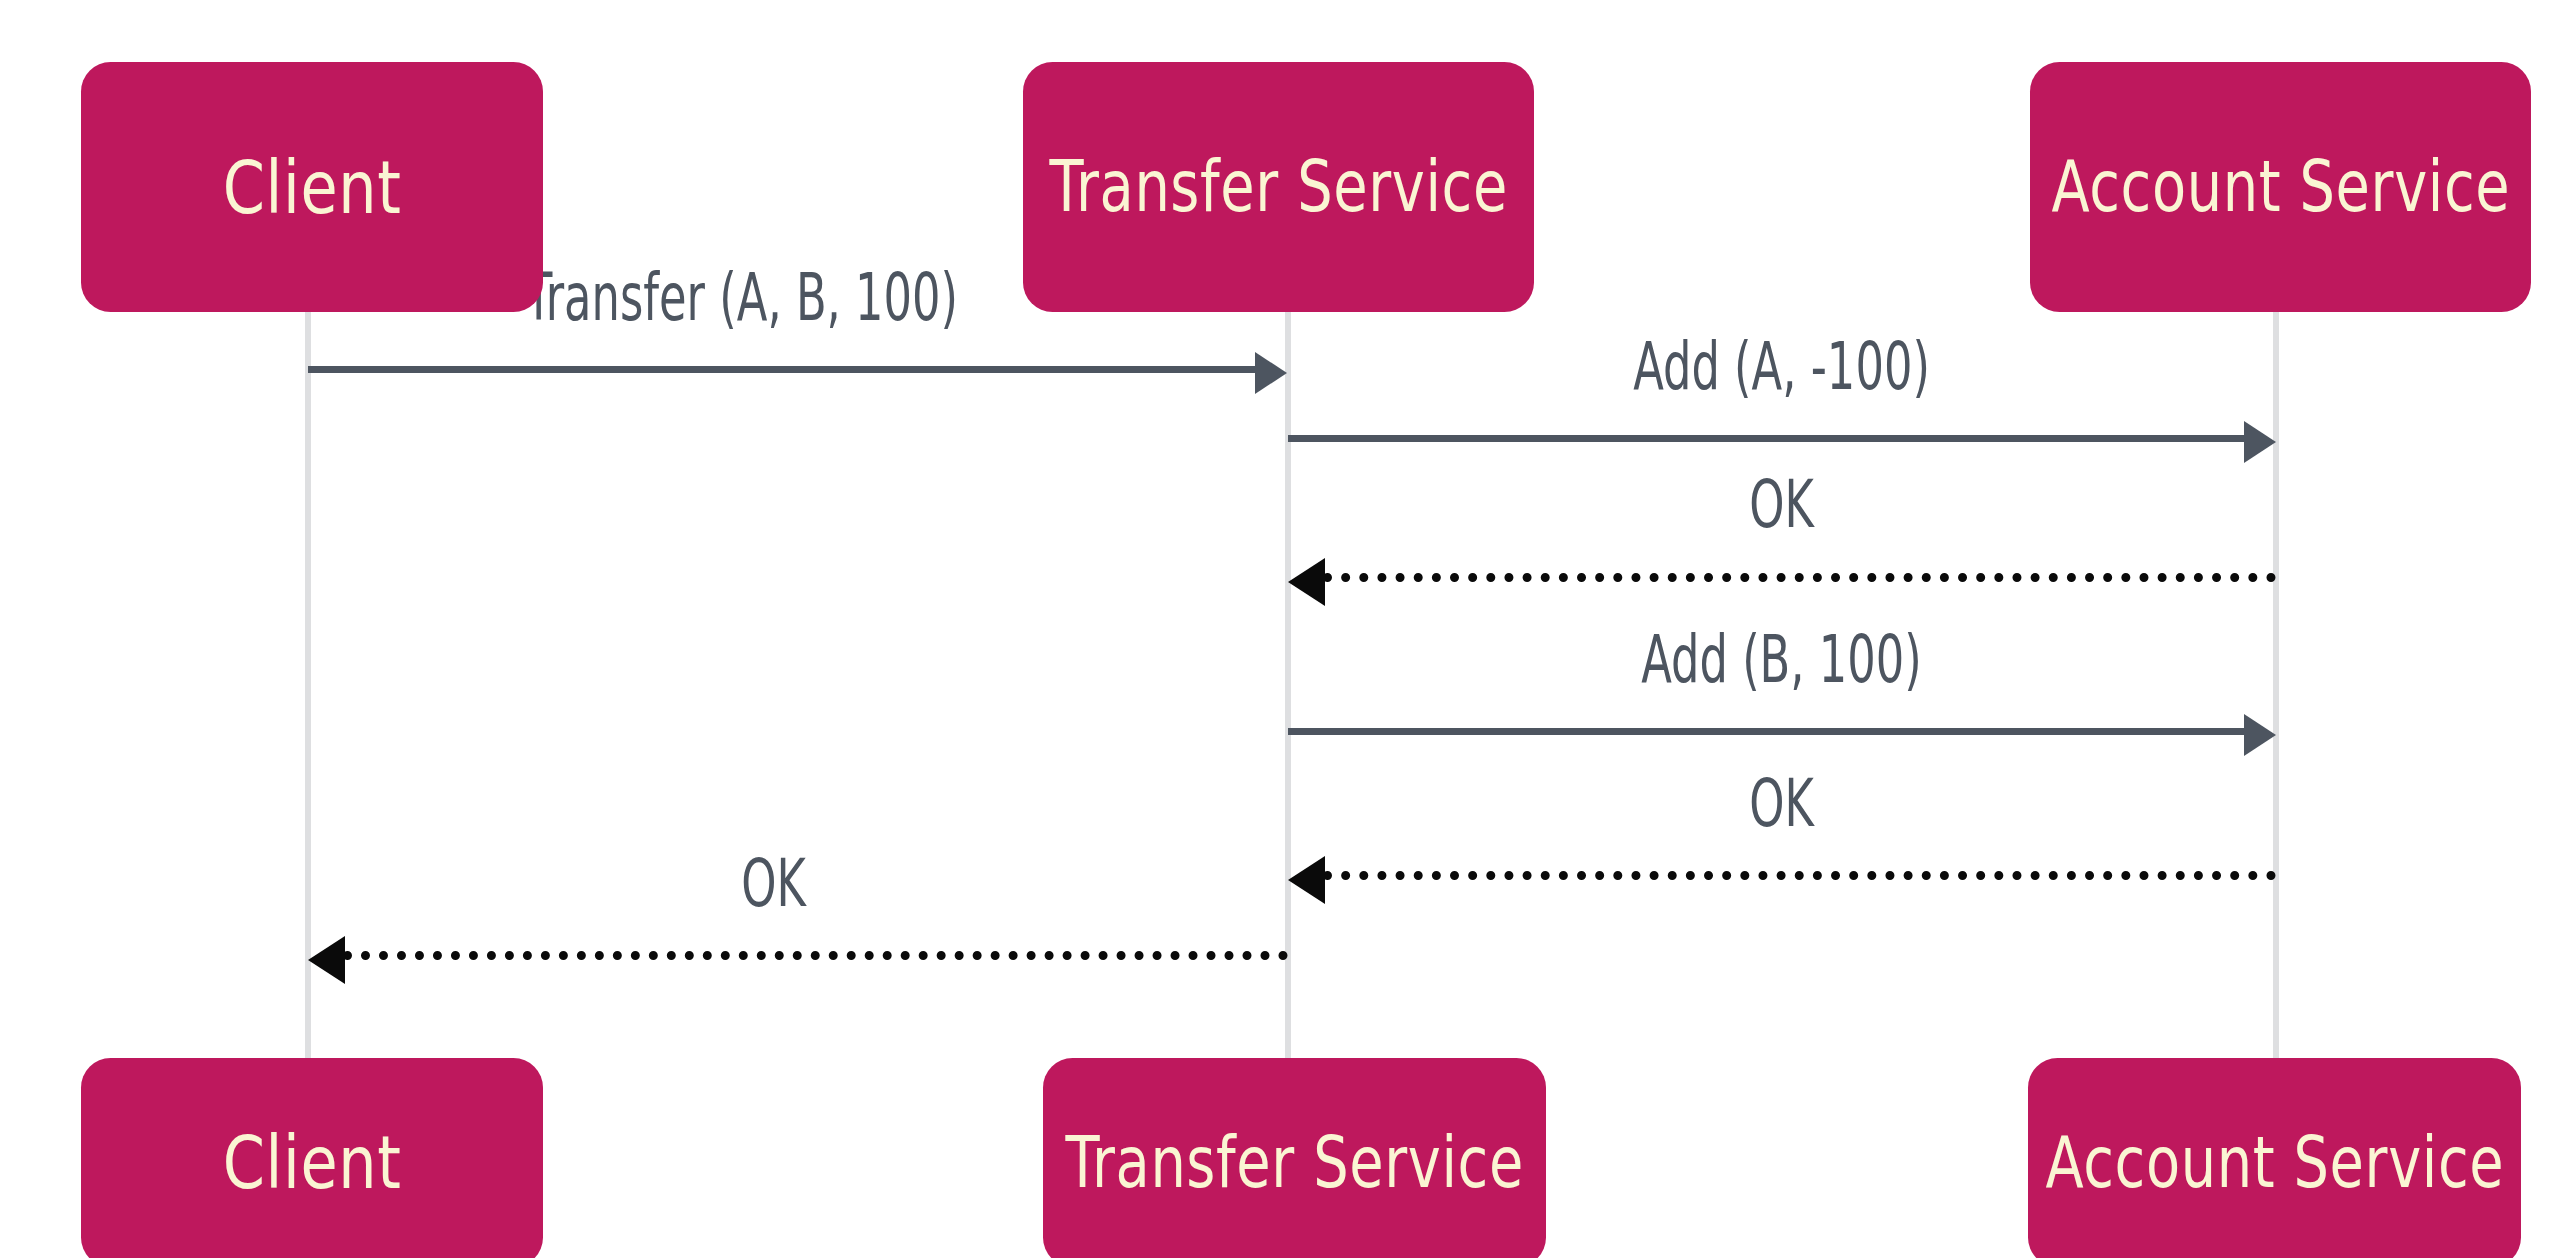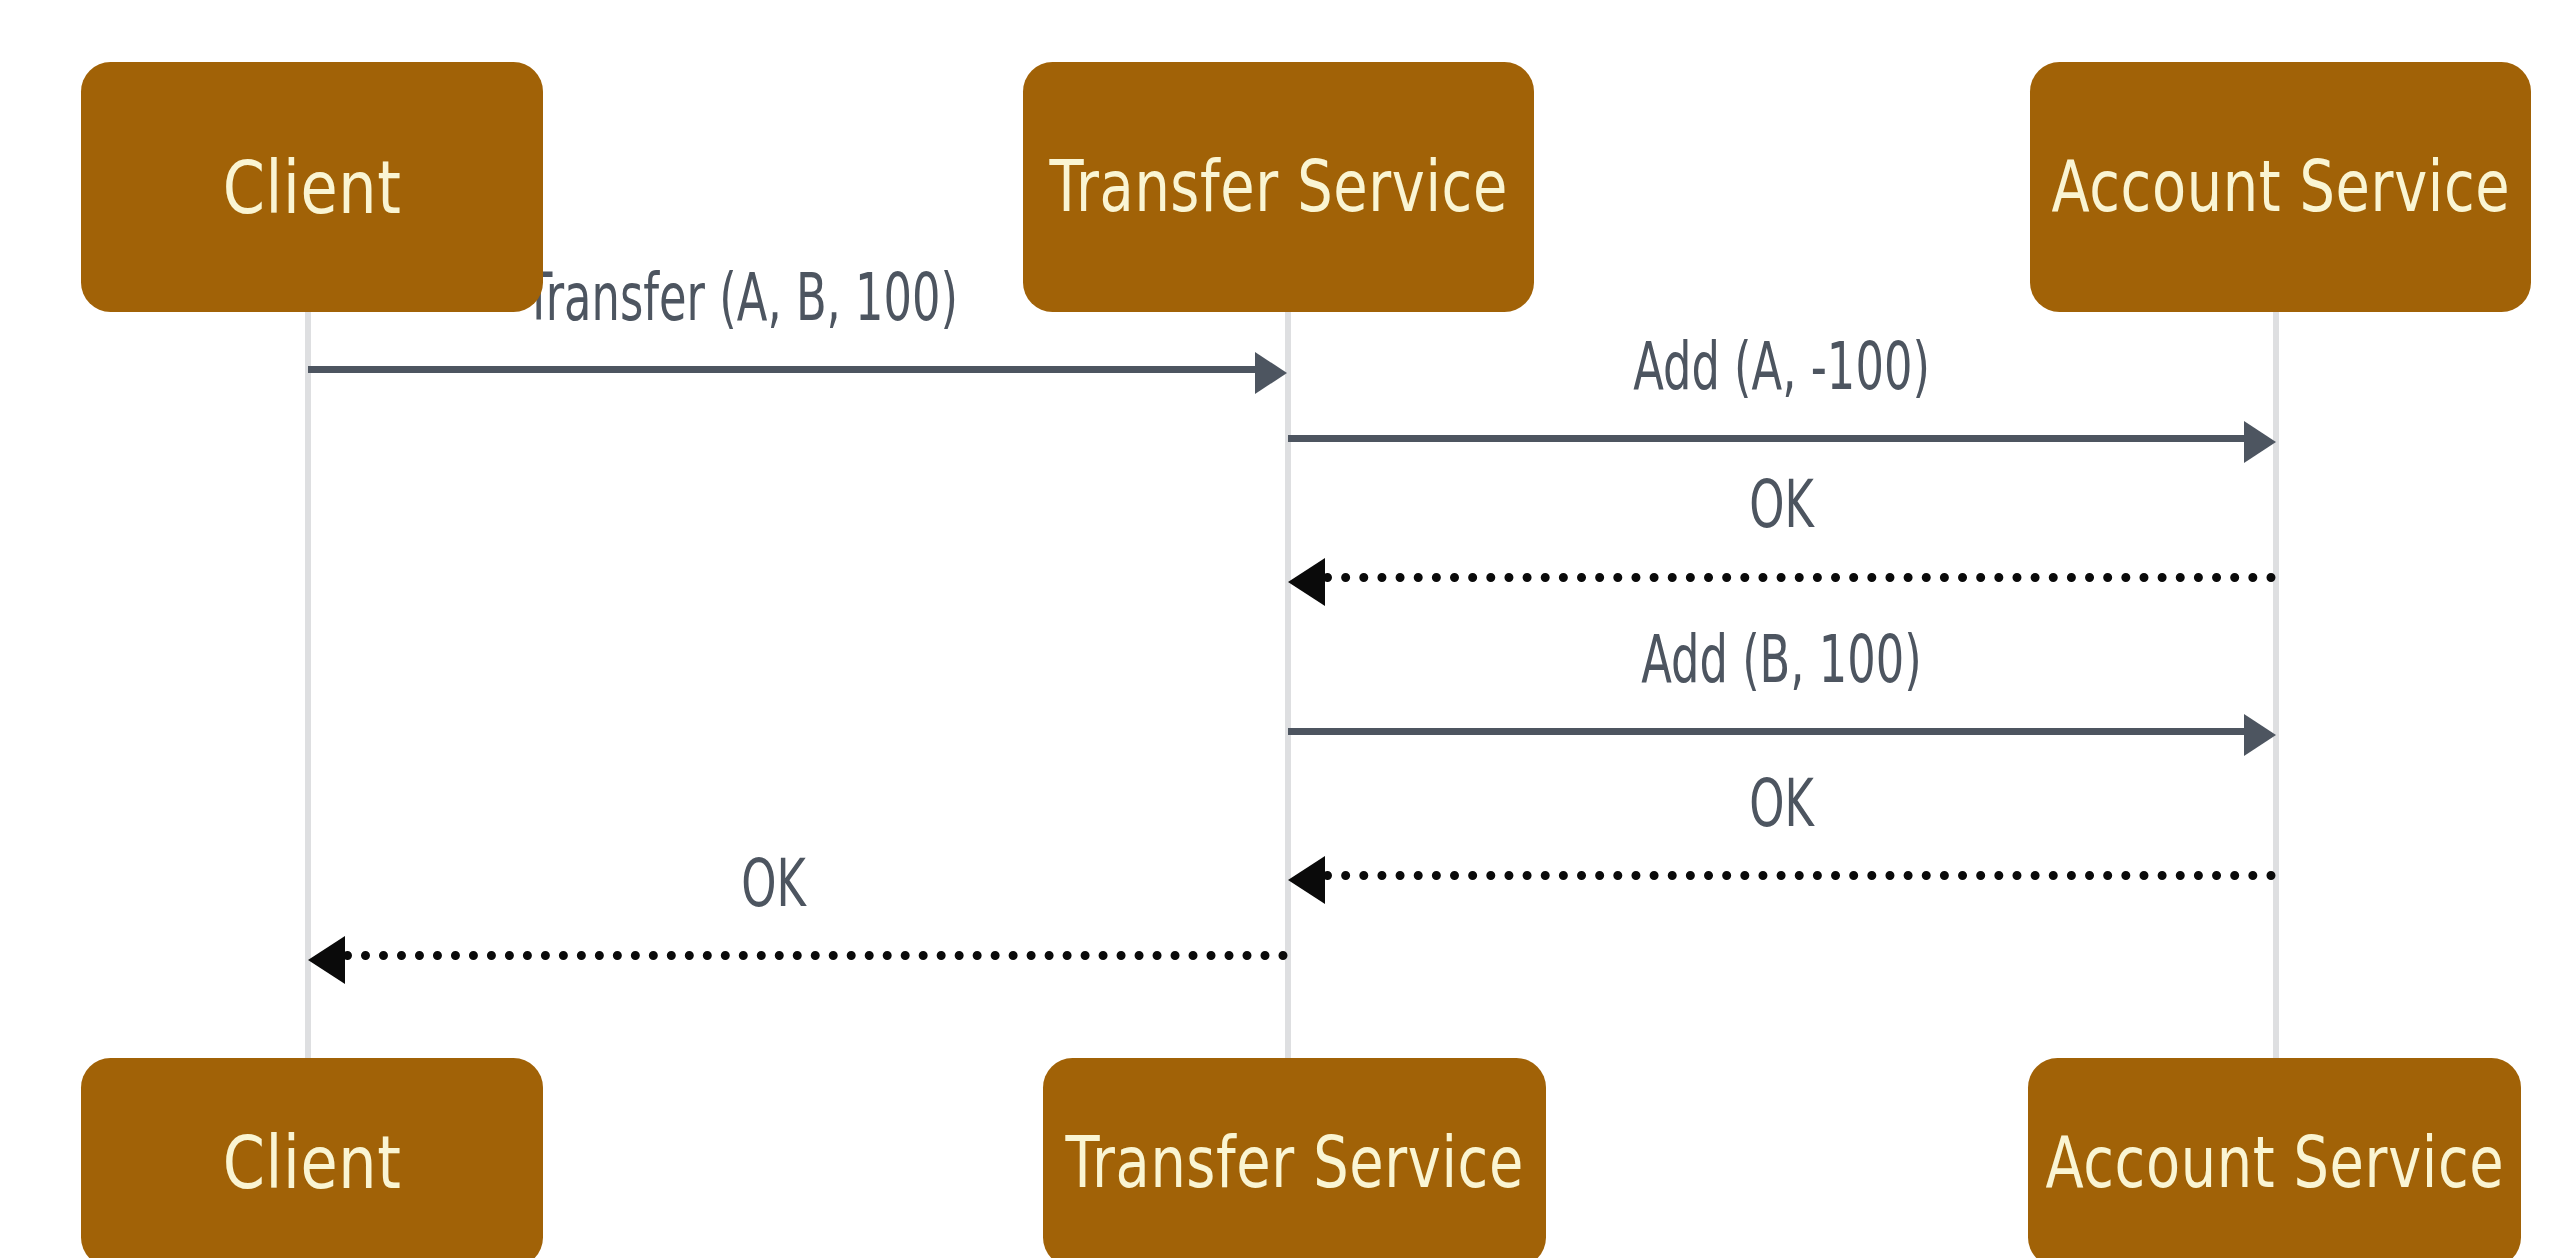--- a/index.html
+++ b/index.html
@@ -14,21 +14,21 @@
   #canvas {
     position: relative;
     width: 2576px;
     height: 1258px;
     background: #ffffff;
     overflow: hidden;
   }
   
   .participant-box {
     position: absolute;
-    background: #a16207;
+    background: #be185d;
     border-radius: 29.5px;
     display: flex;
     align-items: center;
     justify-content: center;
     box-sizing: border-box;
     z-index: 5;
   }
   .participant-label {
     color: #FAF5D3;
     font-family: "DejaVu Sans", sans-serif;

